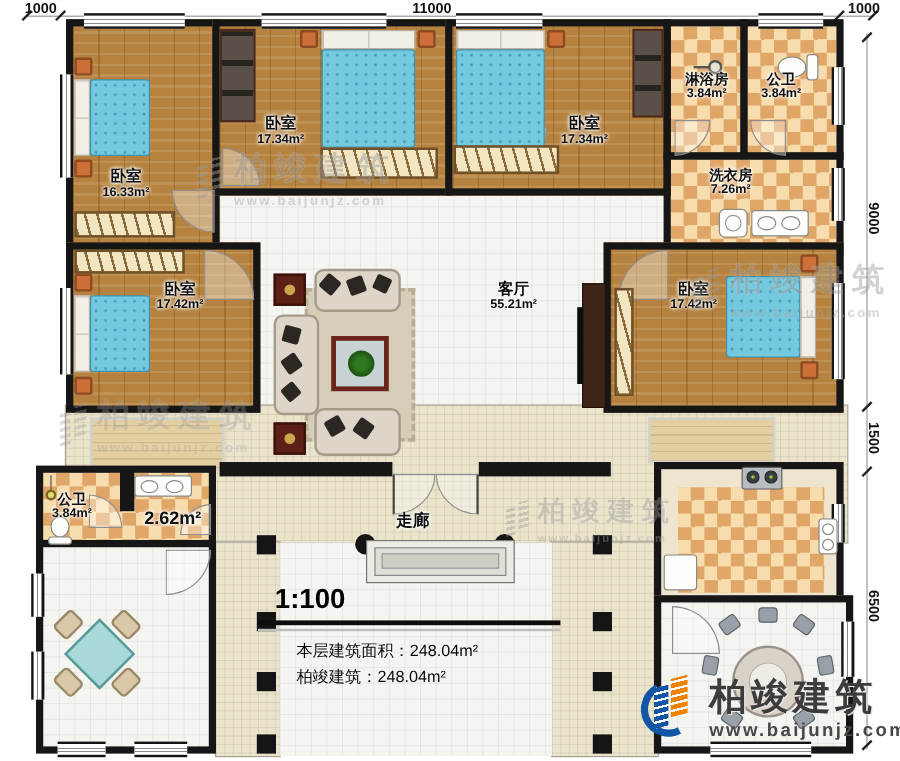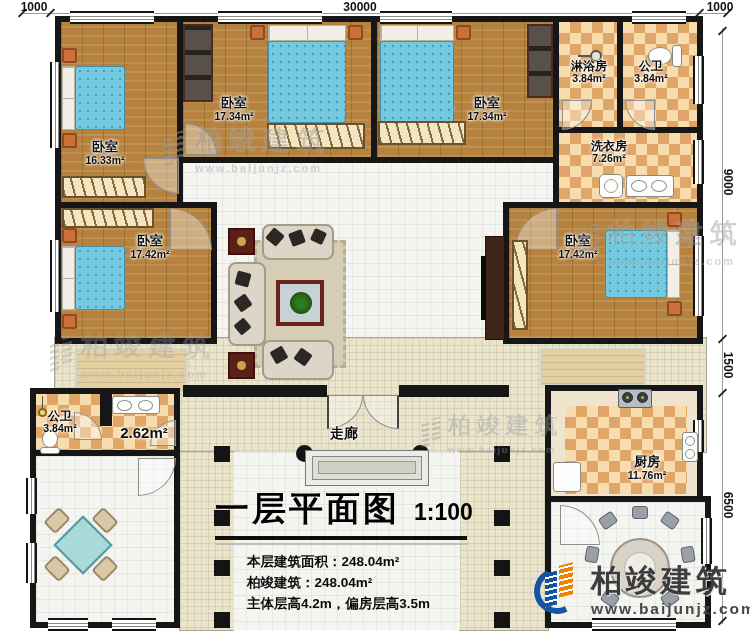--- a/index.html
+++ b/index.html
@@ -68,42 +68,42 @@
     text-shadow:0 0 1px #fff;}
   .wm-url{font-size:11px;font-weight:bold;color:#a5a5a5;letter-spacing:2px;}
   .wm-glyph{position:relative;width:26px;height:36px;}
   .wm-g1{position:absolute;left:2px;top:6px;width:9px;height:28px;transform:skewY(-14deg);
     background:repeating-linear-gradient(0deg,#9b9b9b 0 3px,transparent 3px 6px);}
   .wm-g2{position:absolute;left:14px;top:0;width:10px;height:26px;transform:skewY(-14deg);
     background:repeating-linear-gradient(0deg,#9b9b9b 0 3px,transparent 3px 6px);}
   
   .tb-title{font-size:34px;font-weight:900;color:#000;letter-spacing:3px;white-space:nowrap;}
   .tb-scale{font-size:23px;font-weight:bold;color:#000;margin-left:14px;}
-  .tb-line{font-size:13.5px;font-weight:bold;color:#0b0b0b;line-height:21px;white-space:nowrap;}
+  .tb-line{font-size:13.5px;font-weight:normal;color:#0b0b0b;line-height:21px;white-space:nowrap;}
   
   .logo-cn{font-size:31px;font-weight:900;color:#3c3c3c;letter-spacing:4px;white-space:nowrap;
     text-shadow:1px 1px 0 #e8e8e8;}
   .logo-url{font-size:15.5px;font-weight:bold;color:#474747;letter-spacing:2px;white-space:nowrap;}
   .lg-swoosh{width:46px;height:46px;border-radius:50%;border:6px solid #1155a4;
     border-top-color:transparent;border-right-color:transparent;transform:rotate(18deg);}
   .lg-t1{background:repeating-linear-gradient(0deg,#1155a4 0 4px,#fff 4px 6px);transform:skewY(-14deg);}
   .lg-t2{background:repeating-linear-gradient(0deg,#ef8200 0 4px,#fff 4px 6px);transform:skewY(-14deg);}
 </style>
 </head>
 <body>
 
 <div id="plan">
 
   <div class="abs dimline" style="left:22px;top:13px;width:706px;height:1px;"></div>
   <div class="abs tick" style="left:17px;top:12px;"></div>
   <div class="abs tick" style="left:45px;top:12px;"></div>
   <div class="abs tick" style="left:694px;top:12px;"></div>
   <div class="abs tick" style="left:722px;top:12px;"></div>
   <div class="abs dim" style="left:14px;top:0;width:40px;">1000</div>
-  <div class="abs dim" style="left:325px;top:0;width:70px;">30000</div>
+  <div class="abs dim" style="left:325px;top:0;width:70px;">11000</div>
   <div class="abs dim" style="left:700px;top:0;width:40px;">1000</div>
   <div class="abs dimline" style="left:722px;top:28px;width:1px;height:596px;"></div>
   <div class="abs tick" style="left:717px;top:30px;"></div>
   <div class="abs tick" style="left:717px;top:338px;"></div>
   <div class="abs tick" style="left:717px;top:392px;"></div>
   <div class="abs tick" style="left:717px;top:620px;"></div>
   <div class="abs dim" style="left:708px;top:175px;width:40px;transform:rotate(90deg);">9000</div>
   <div class="abs dim" style="left:708px;top:358px;width:40px;transform:rotate(90deg);">1500</div>
   <div class="abs dim" style="left:708px;top:498px;width:40px;transform:rotate(90deg);">6500</div>
 
@@ -292,37 +292,37 @@
     <span class="rarea">3.84m²</span>
   </div>
   <div class="abs rlabel" style="left:574px;top:140px;width:70px;">
     <span class="rname" style="font-size:12px;">洗衣房</span>
     <span class="rarea">7.26m²</span>
   </div>
   <div class="abs rlabel" style="left:105px;top:234px;width:90px;">
     <span class="rname">卧室</span>
     <span class="rarea">17.42m²</span>
   </div>
+  <div class="abs rlabel" style="left:383px;top:234px;width:90px;">
+    <span class="rname">客厅</span>
+    <span class="rarea">55.21m²</span>
+  </div>
   <div class="abs rlabel" style="left:533px;top:234px;width:90px;">
     <span class="rname">卧室</span>
     <span class="rarea">17.42m²</span>
   </div>
   <div class="abs rlabel" style="left:34px;top:410px;width:52px;">
     <span class="rname" style="font-size:12px;">公卫</span>
     <span class="rarea">3.84m²</span>
   </div>
   <div class="abs rlabel" style="left:118px;top:425px;width:52px;">
     <span class="rarea" style="font-size:15px;">2.62m²</span>
   </div>
   <div class="abs rlabel" style="left:315px;top:426px;width:58px;">
     <span class="rname" style="font-size:14px;">走廊</span>
-  </div>
-  <div class="abs rlabel" style="left:602px;top:455px;width:90px;">
-    <span class="rname">厨房</span>
-    <span class="rarea">11.76m²</span>
   </div>
 
   <div class="abs wm" style="left:162px;top:122px;">
     <span class="wm-glyph">
         <span class="wm-g1"></span>
         <span class="wm-g2"></span>
       </span>
     <span>
       <span class="wm-cn">柏竣建筑</span><br>
       <span class="wm-url">www.baijunjz.com</span>
@@ -354,29 +354,27 @@
         <span class="wm-g2"></span>
       </span>
     <span>
       <span class="wm-cn">柏竣建筑</span><br>
       <span class="wm-url">www.baijunjz.com</span>
     </span>
   </div>
 
   <div class="abs" style="left:215px;top:486px;width:262px;">
     <div style="display:flex;align-items:baseline;">
-      <span class="tb-title">一层平面图</span>
       <span class="tb-scale">1:100</span>
     </div>
     <div style="width:252px;height:4px;background:#0d0d0d;margin-top:4px;"></div>
     <div style="width:252px;height:2px;background:#bdbdbd;margin-top:3px;"></div>
     <div style="margin:6px 0 0 32px;">
       <div class="tb-line">本层建筑面积：248.04m²</div>
       <div class="tb-line">柏竣建筑：248.04m²</div>
-      <div class="tb-line">主体层高4.2m，偏房层高3.5m</div>
     </div>
   </div>
 
   <div class="abs" style="left:533px;top:558px;width:212px;height:70px;">
     <div class="abs" style="left:0;top:4px;width:54px;height:60px;">
       <div class="abs lg-swoosh" style="left:1px;top:6px;"></div>
       <div class="abs lg-t1" style="left:12px;top:10px;width:12px;height:34px;"></div>
       <div class="abs lg-t2" style="left:26px;top:2px;width:14px;height:32px;"></div>
     </div>
     <div class="abs logo-cn" style="left:58px;top:2px;">柏竣建筑</div>

